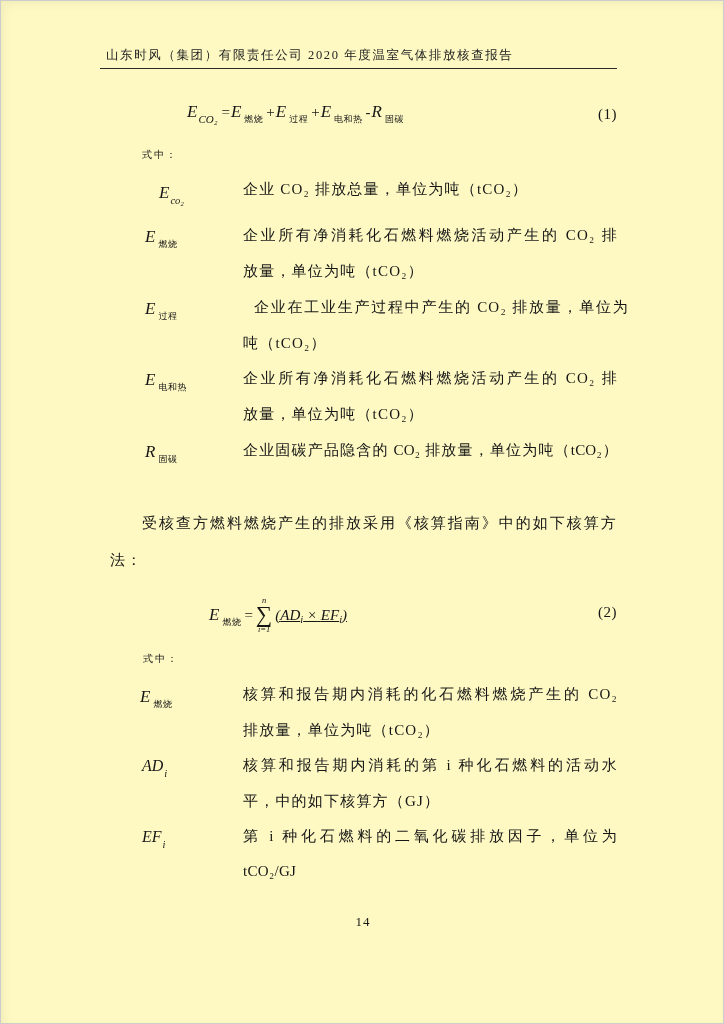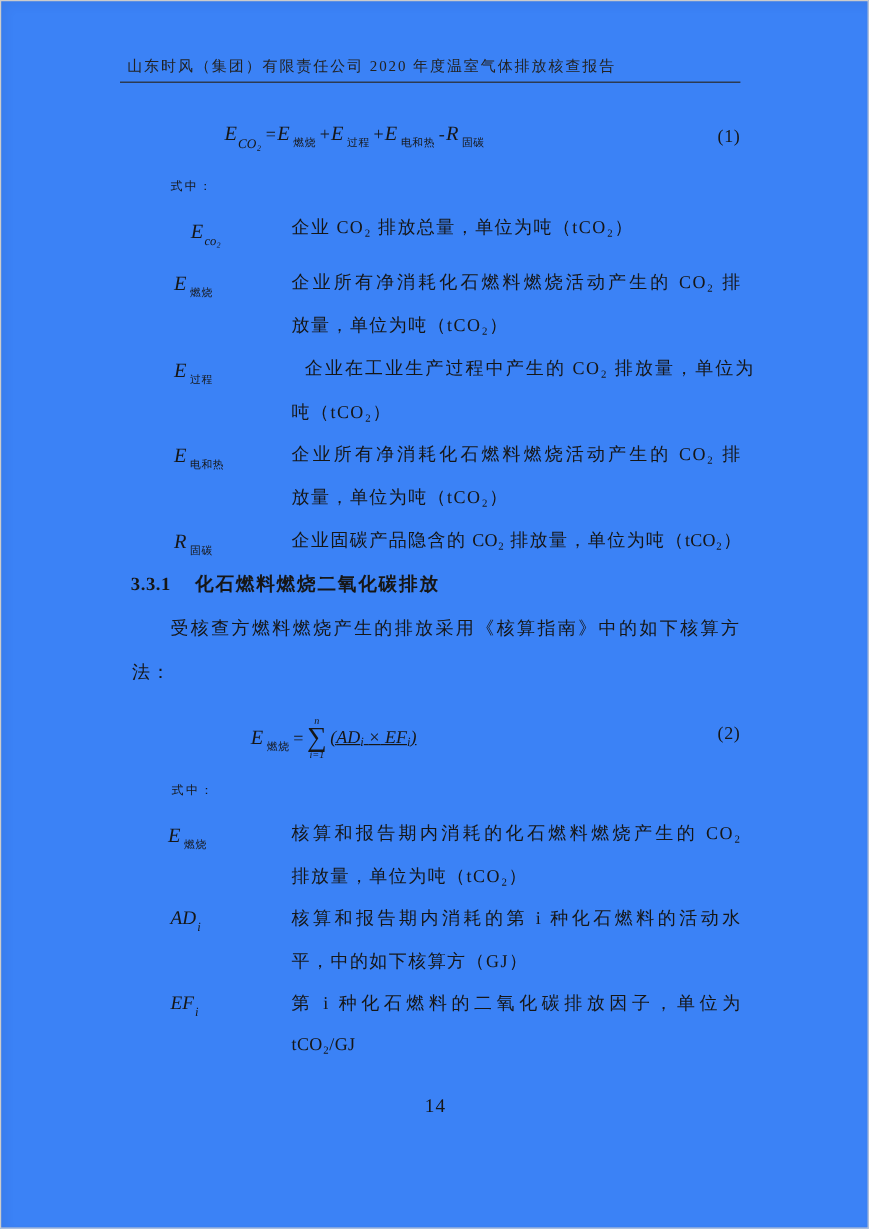--- a/index.html
+++ b/index.html
@@ -1,20 +1,20 @@
 <!DOCTYPE html>
 <html><head>
 <meta charset="utf-8">
 <style>
   html, body { margin:0; padding:0; background:#ffffff; }
   .page {
     position: relative;
     width: 724px;
     height: 1024px;
-    background: #3b82f6;
+    background: #fef9c3;
     font-family: "Liberation Serif", "DejaVu Serif", serif;
     color: #161616;
     box-shadow: inset 0 0 0 1px #cccccc, inset 4px 4px 10px rgba(0,0,0,0.05);
     overflow: hidden;
   }
   .abs { position: absolute; white-space: nowrap; }
 
   
   .hdr-text { left:106px; top:47px; font-size:12.5px; letter-spacing:1.6px; color:#222; }
   .hdr-rule { left:100px; top:68px; width:517px; height:1.4px; background:#2a2a2a; }
@@ -44,21 +44,21 @@
   }
   .just { text-align:justify; text-align-last:justify; text-justify:distribute; white-space:normal; }
 
   
   .heading { font-weight:bold; font-size:15.5px; }
   .heading .hnum { font-family:"Liberation Serif","DejaVu Serif",serif; margin-right:20px; letter-spacing:0.5px; }
   .heading .htitle { letter-spacing:1.5px; }
   .para { font-size:15px; letter-spacing:1.2px; }
   .para.just { width:475px; }
 
-  .pagenum { left:110px; top:914px; width:506px; text-align:center; font-size:16px; letter-spacing:1px; }
+  .pagenum { left:110px; top:914px; width:506px; text-align:center; font-size:13px; letter-spacing:1px; }
 </style>
 </head>
 <body>
 
 <div class="page">
 
   <div class="abs hdr-text">山东时风（集团）有限责任公司 2020 年度温室气体排放核查报告</div>
   <div class="abs hdr-rule"></div>
 
   <div class="abs formula" style="left:187px; top:102px;">
@@ -81,23 +81,20 @@
     <div class="abs line" style="left:243px; top:334px;">吨（tCO₂）</div>
 
     <div class="abs defsym" style="left:145px; top:370px;"><span class="fvar">E</span><span class="sub-cjk">电和热</span></div>
     <div class="abs line just" style="left:243px; top:369px;">企业所有净消耗化石燃料燃烧活动产生的 CO₂ 排</div>
     <div class="abs line" style="left:243px; top:405px;">放量，单位为吨（tCO₂）</div>
 
     <div class="abs defsym" style="left:145px; top:442px;"><span class="fvar">R</span><span class="sub-cjk">固碳</span></div>
     <div class="abs line just" style="left:243px; top:441px; letter-spacing:0.2px;">企业固碳产品隐含的 CO₂ 排放量，单位为吨（tCO₂）</div>
   </div>
 
-  <div class="abs heading" style="left:109px; top:477px;">
-    <span class="hnum">3.3.1</span><span class="htitle">化石燃料燃烧二氧化碳排放</span>
-  </div>
 
   <div class="abs para just" style="left:142px; top:514px;">受核查方燃料燃烧产生的排放采用《核算指南》中的如下核算方</div>
   <div class="abs para" style="left:110px; top:551px;">法：</div>
 
   <div class="abs formula f2row" style="left:209px; top:596px;">
     <span><span class="fvar">E</span><span class="fsub-cjk">燃烧</span><span class="fop">=</span></span>
     <span class="sumwrap">
       <span class="sumlim">n</span>
       <span class="sumsym">∑</span>
       <span class="sumlim">i=1</span>

